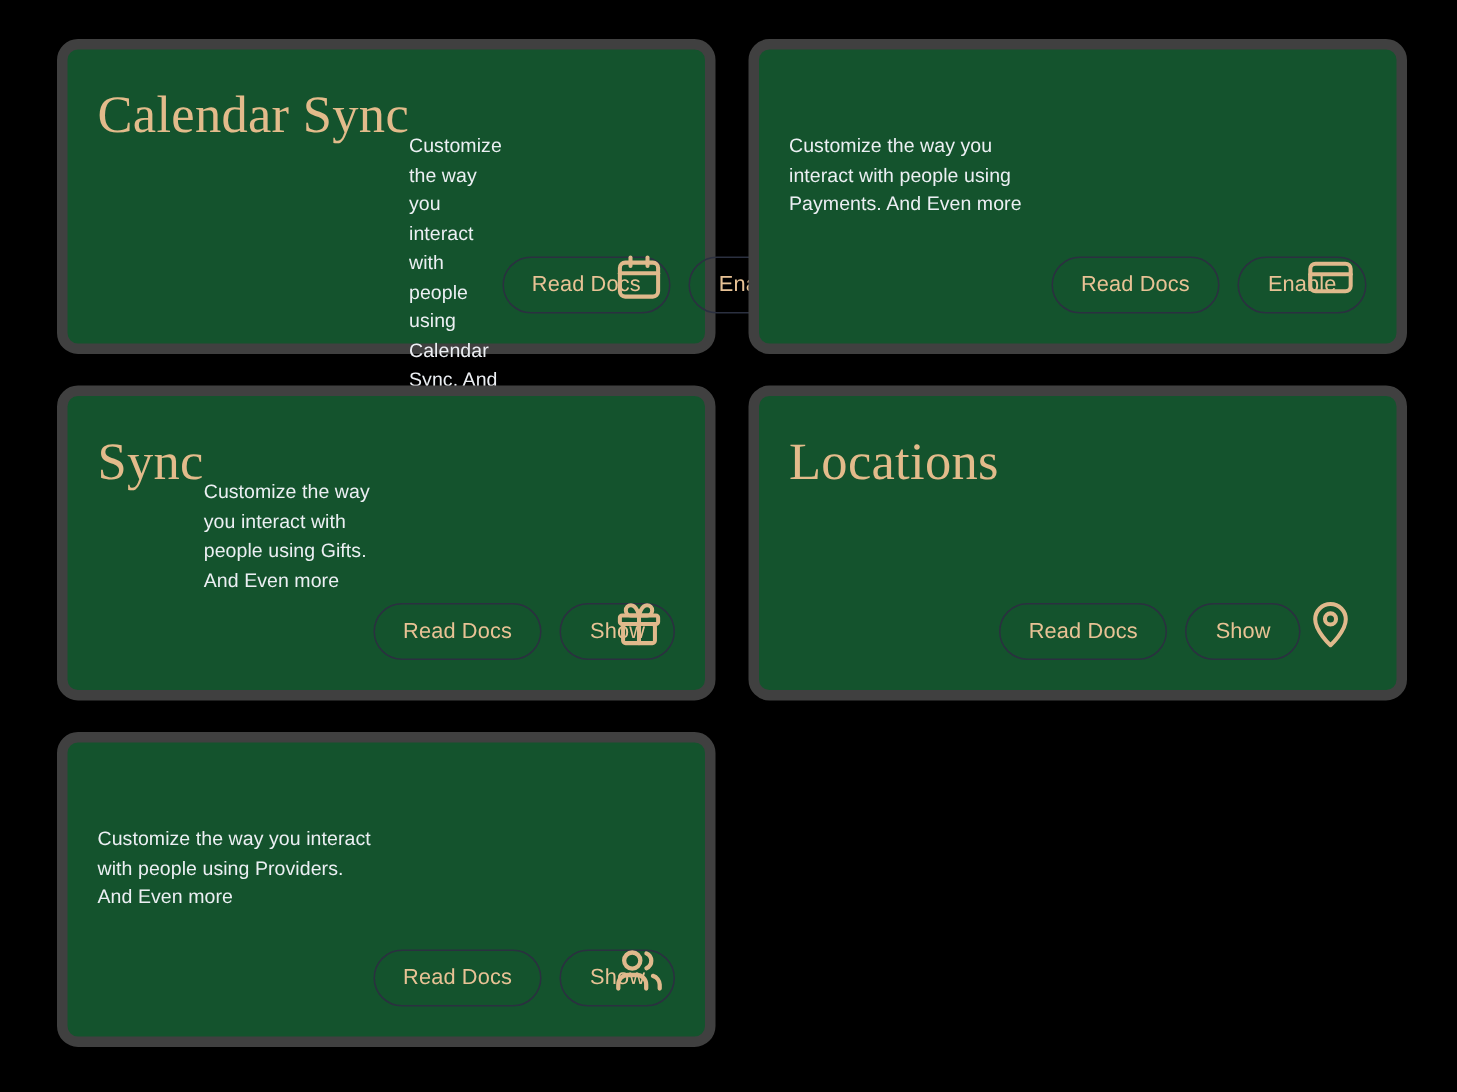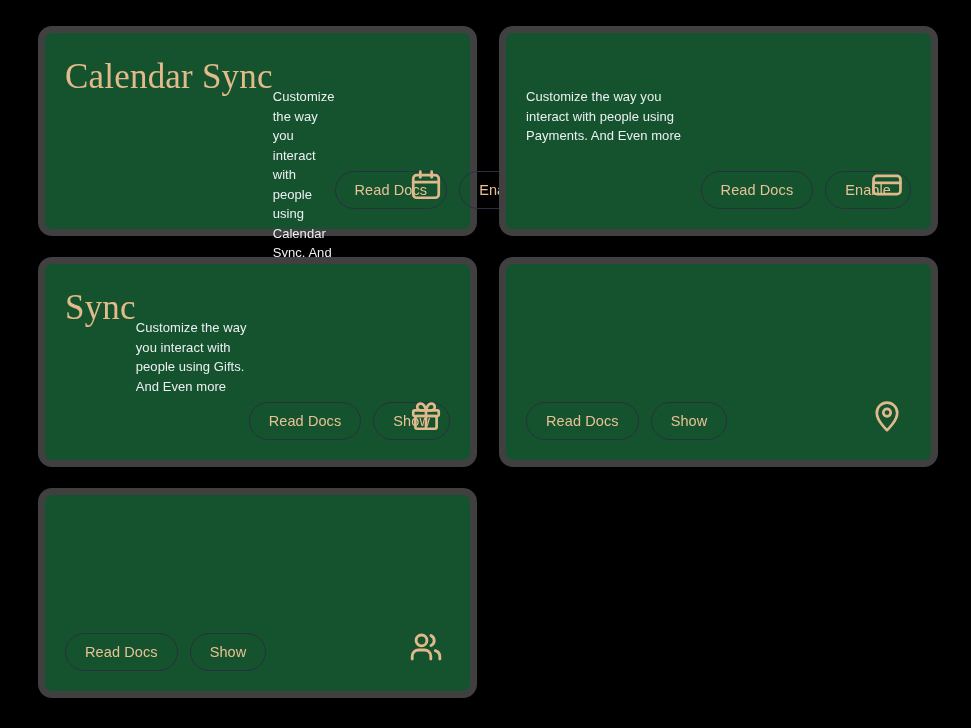--- a/index.html
+++ b/index.html
@@ -128,33 +128,35 @@
         <rect x="3" y="8" width="18" height="4" rx="1"></rect>
         <rect x="4.5" y="12" width="15" height="9" rx="1.2"></rect>
         <line x1="12" y1="8" x2="12" y2="21"></line>
         <path d="M12 8C12 8 11 3.2 8.2 3.2A2.4 2.4 0 0 0 8.2 8Z"></path>
         <path d="M12 8C12 8 13 3.2 15.8 3.2A2.4 2.4 0 0 1 15.8 8Z"></path>
       </svg>
     </span>
   </div>
 
   <div class="card">
+    <div class="card-title">Locations</div>
     <div class="card-actions">
       <button class="btn">Read Docs</button>
       <button class="btn">Show</button>
     </div>
     <span class="card-icon">
       <svg width="34" height="34" viewBox="0 0 24 24" fill="none" stroke="currentColor" stroke-width="1.9" stroke-linecap="round" stroke-linejoin="round">
         <path d="M12 22s7.2-6.6 7.2-12.2A7.2 7.2 0 0 0 4.8 9.8C4.8 15.4 12 22 12 22z"></path>
         <circle cx="12" cy="9.6" r="2.6"></circle>
       </svg>
     </span>
   </div>
 
   <div class="card">
+    <div class="card-desc">Customize the way you interact with people using Providers. And Even more</div>
     <div class="card-actions">
       <button class="btn">Read Docs</button>
       <button class="btn">Show</button>
     </div>
     <span class="card-icon">
       <svg width="36" height="36" viewBox="0 0 24 24" fill="none" stroke="currentColor" stroke-width="1.9" stroke-linecap="round" stroke-linejoin="round">
         <circle cx="9" cy="7.6" r="3.6"></circle>
         <path d="M2.8 20v-1.8A4.2 4.2 0 0 1 7 14h4a4.2 4.2 0 0 1 4.2 4.2V20"></path>
         <path d="M15.3 4.4a3.6 3.6 0 0 1 0 6.6"></path>
         <path d="M18.2 14.4A4.2 4.2 0 0 1 21.2 18.3V20"></path>

